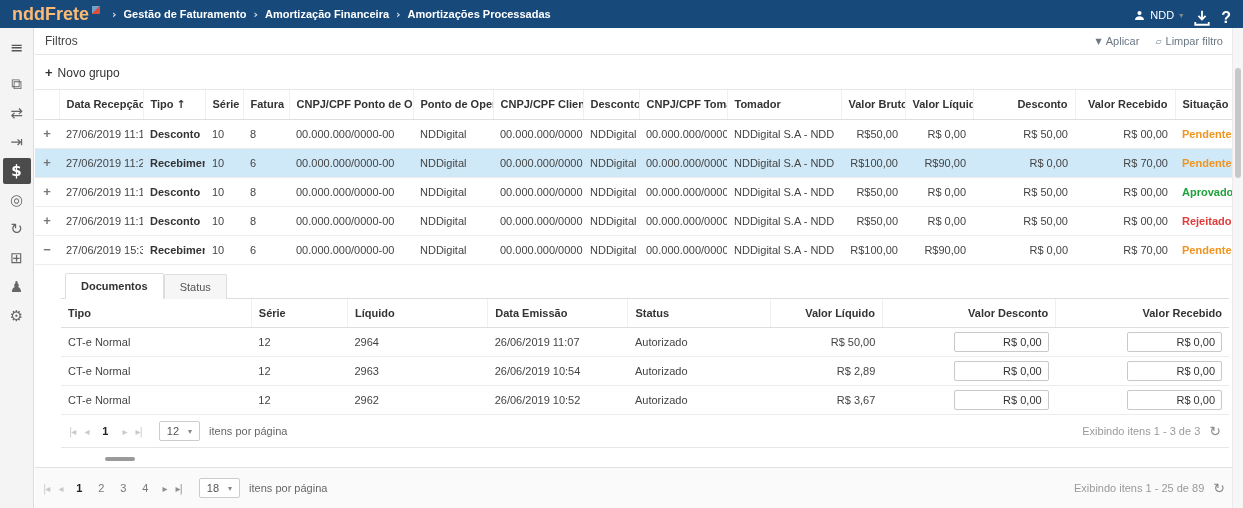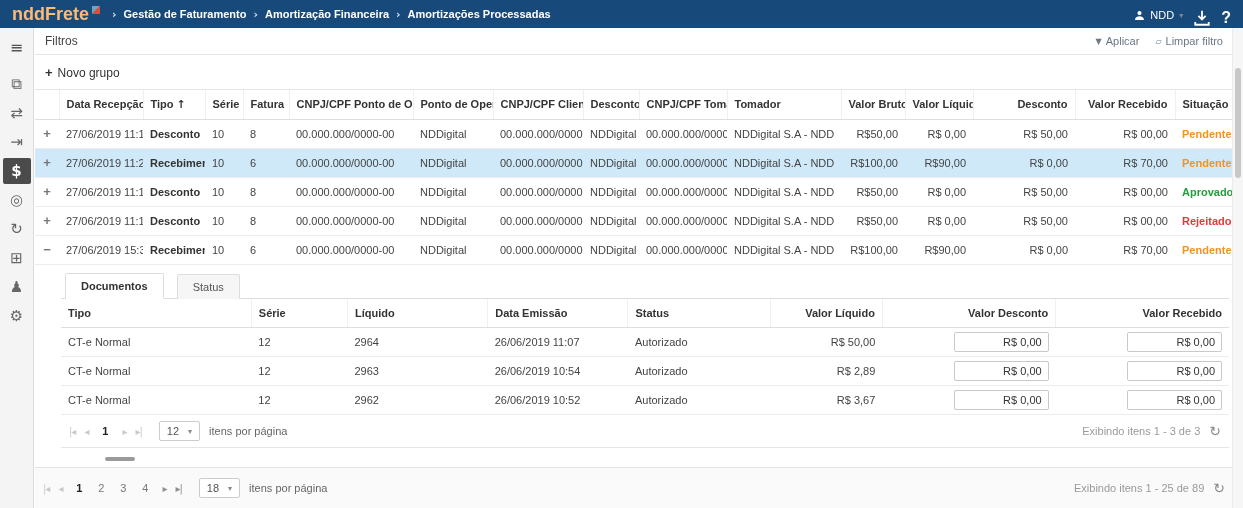--- a/index.html
+++ b/index.html
@@ -56,21 +56,21 @@
   .expander{color:#777;font-weight:bold;font-size:13px;cursor:pointer;}
   .c-tipo{font-weight:bold;color:#333;}
   tr.selected td{background:#cfe9f8;}
   .sit{font-weight:bold;}
   .sit.pendente{color:#f0941f;}
   .sit.aprovado{color:#1fa23c;}
   .sit.rejeitado{color:#e03b3b;}
 
   
   .detail{margin-left:26px;margin-right:4px;padding-top:8px;}
-  .tabs{display:flex;gap:13px;border-bottom:1px solid #ddd;padding:0 4px;align-items:flex-end;}
+  .tabs{display:flex;gap:0;border-bottom:1px solid #ddd;padding:0 4px;align-items:flex-end;}
   .tab{padding:6px 15px;font-size:11px;color:#555;background:#f6f6f6;border:1px solid #ddd;
        border-bottom:none;border-radius:2px 2px 0 0;margin-bottom:-1px;cursor:pointer;}
   .tab.active{background:#fff;color:#333;font-weight:bold;border-bottom:1px solid #fff;}
   .money-input{width:95px;height:20px;border:1px solid #c9c9c9;border-radius:2px;
                font-size:11px;text-align:right;padding:0 6px;box-sizing:border-box;
                font-family:"Liberation Sans",sans-serif;color:#333;}
 
   
   .pager{display:flex;align-items:center;gap:9px;padding:6px 8px;font-size:11px;color:#666;}
   .inner-pager{border-bottom:1px solid #e6e6e6;}

